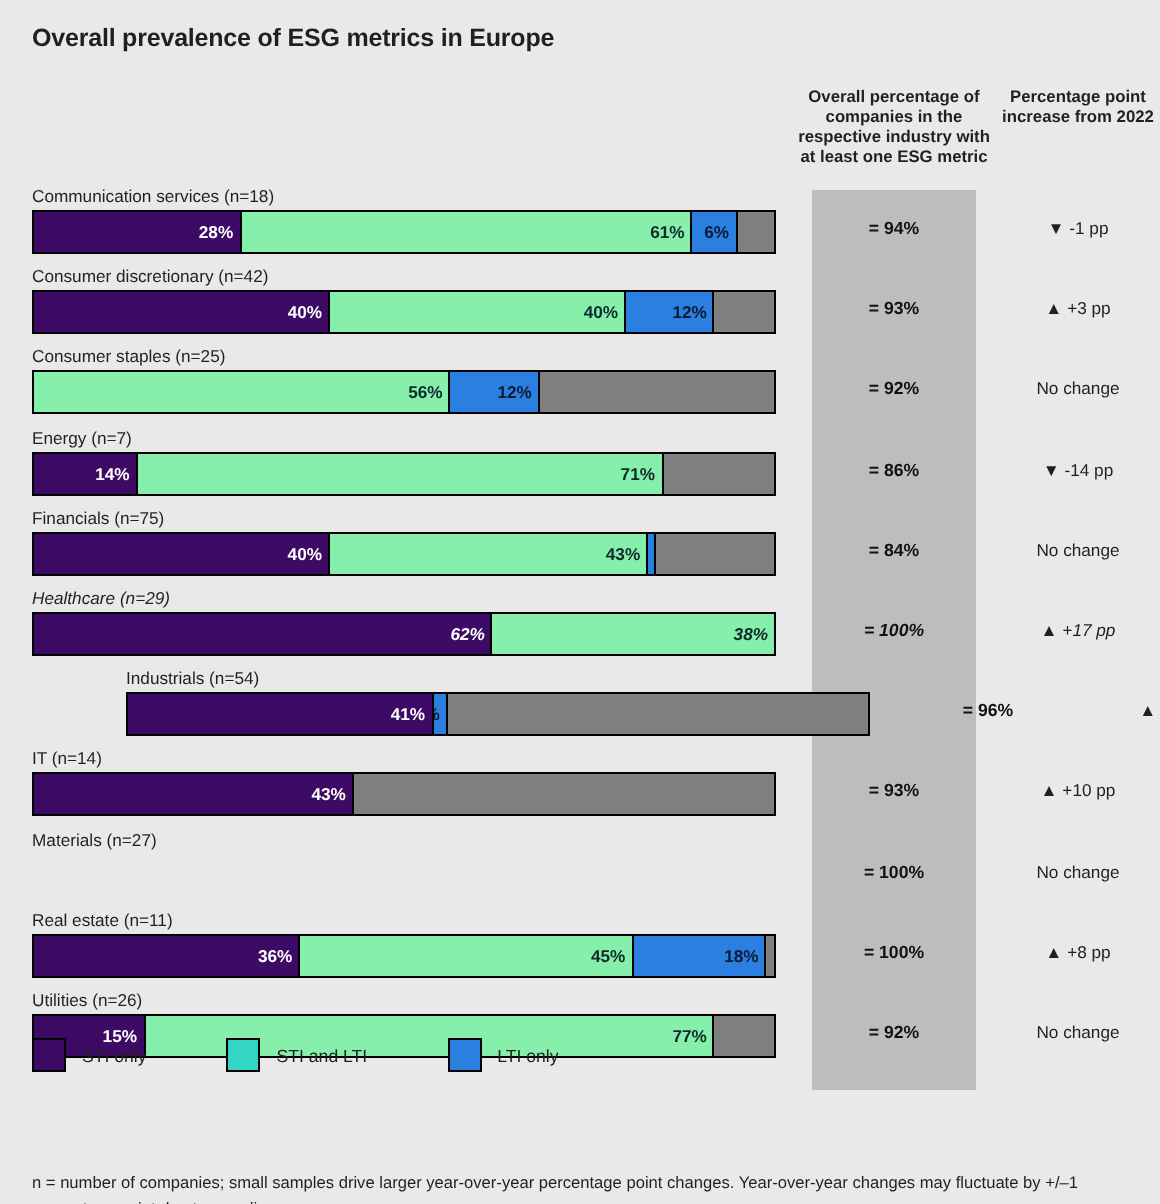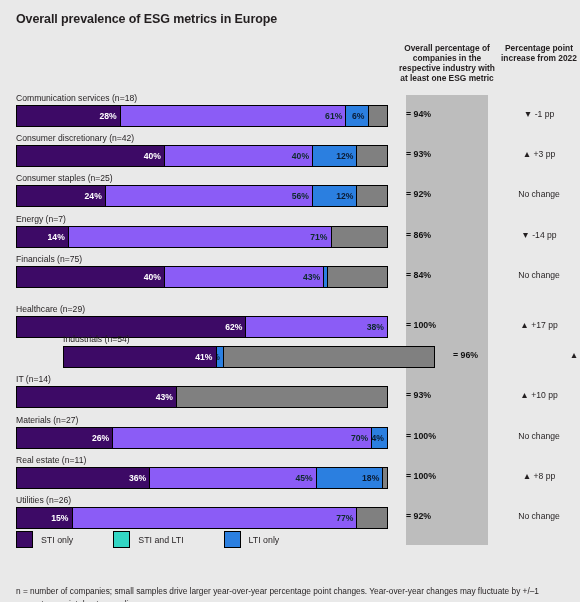--- a/index.html
+++ b/index.html
@@ -52,38 +52,38 @@
     overflow:hidden;
   }
   .seg:last-child{border-right:none;}
   .seg.gray{border-right:none;}
   .seg span{
     font-size:8.6px;font-weight:bold;
     padding-right:3px;white-space:nowrap;
   }
   .seg.sti{background:#3d0a66;}
   .seg.sti span{color:#ffffff;}
-  .seg.both{background:#8b5cf6;}
+  .seg.both{background:#86efac;}
   .seg.both span{color:#0d2b2b;}
   .seg.lti{background:#2b7fe0;}
   .seg.lti span{color:#0b1b33;}
   .seg.gray{background:#808080;}
 
   .overall{
     position:absolute;left:406px;width:82px;top:16px;
-    font-size:8.8px;font-weight:bold;color:#111;
+    text-align:center;font-size:8.8px;font-weight:bold;color:#111;
   }
   .change{
     position:absolute;left:500px;width:78px;top:16px;
     text-align:center;font-size:8.6px;color:#231f20;white-space:nowrap;
   }
 
   
   #legend{
-    position:absolute;left:16px;top:531px;
+    position:absolute;left:16px;top:519px;
     display:flex;align-items:flex-end;
   }
   .lgitem{display:flex;align-items:center;margin-right:40px;}
   .lgswatch{
     width:17px;height:17px;border:1.5px solid #000;box-sizing:border-box;
     margin-right:8px;
   }
   .lgswatch.sti{background:#3d0a66;}
   .lgswatch.both{background:#33d6c4;}
   .lgswatch.lti{background:#2b7fe0;}
@@ -136,23 +136,20 @@
           <span>12%</span>
         </div>
         <div class="seg gray" style="width: 29.76px;"></div>
       </div>
       <div class="overall">= 93%</div>
       <div class="change">▲ +3 pp</div>
     </div>
     <div class="row" style="top: 173.4px;">
       <div class="rowlabel">Consumer staples (n=25)</div>
       <div class="bar">
-        <div class="seg sti" style="width: 89.28px;">
-          <span>24%</span>
-        </div>
         <div class="seg both" style="width: 208.32px;">
           <span>56%</span>
         </div>
         <div class="seg lti" style="width: 44.64px;">
           <span>12%</span>
         </div>
         <div class="seg gray" style="width: 29.76px;"></div>
       </div>
       <div class="overall">= 92%</div>
       <div class="change">No change</div>
@@ -181,21 +178,21 @@
           <span>43%</span>
         </div>
         <div class="seg lti" style="width: 3.72px;">
           <span>1%</span>
         </div>
         <div class="seg gray" style="width: 59.52px;"></div>
       </div>
       <div class="overall">= 84%</div>
       <div class="change">No change</div>
     </div>
-    <div class="row" style="top: 304px;">
+    <div class="row" style="top: 294px; font-style: italic;">
       <div class="rowlabel">Healthcare (n=29)</div>
       <div class="bar">
         <div class="seg sti" style="width: 230.64px;">
           <span>62%</span>
         </div>
         <div class="seg both" style="width: 141.36px;">
           <span>38%</span>
         </div>
       </div>
       <div class="overall">= 100%</div>
@@ -221,31 +218,20 @@
         <div class="seg sti" style="width: 159.96px;">
           <span>43%</span>
         </div>
         <div class="seg gray" style="width: 26.04px;"></div>
       </div>
       <div class="overall">= 93%</div>
       <div class="change">▲ +10 pp</div>
     </div>
     <div class="row" style="top: 414.6px;">
       <div class="rowlabel">Materials (n=27)</div>
-      <div class="bar">
-        <div class="seg sti" style="width: 96.72px;">
-          <span>26%</span>
-        </div>
-        <div class="seg both" style="width: 260.4px;">
-          <span>70%</span>
-        </div>
-        <div class="seg lti" style="width: 14.88px;">
-          <span>4%</span>
-        </div>
-      </div>
       <div class="overall">= 100%</div>
       <div class="change">No change</div>
     </div>
     <div class="row" style="top: 454.8px;">
       <div class="rowlabel">Real estate (n=11)</div>
       <div class="bar">
         <div class="seg sti" style="width: 133.92px;">
           <span>36%</span>
         </div>
         <div class="seg both" style="width: 167.4px;">

